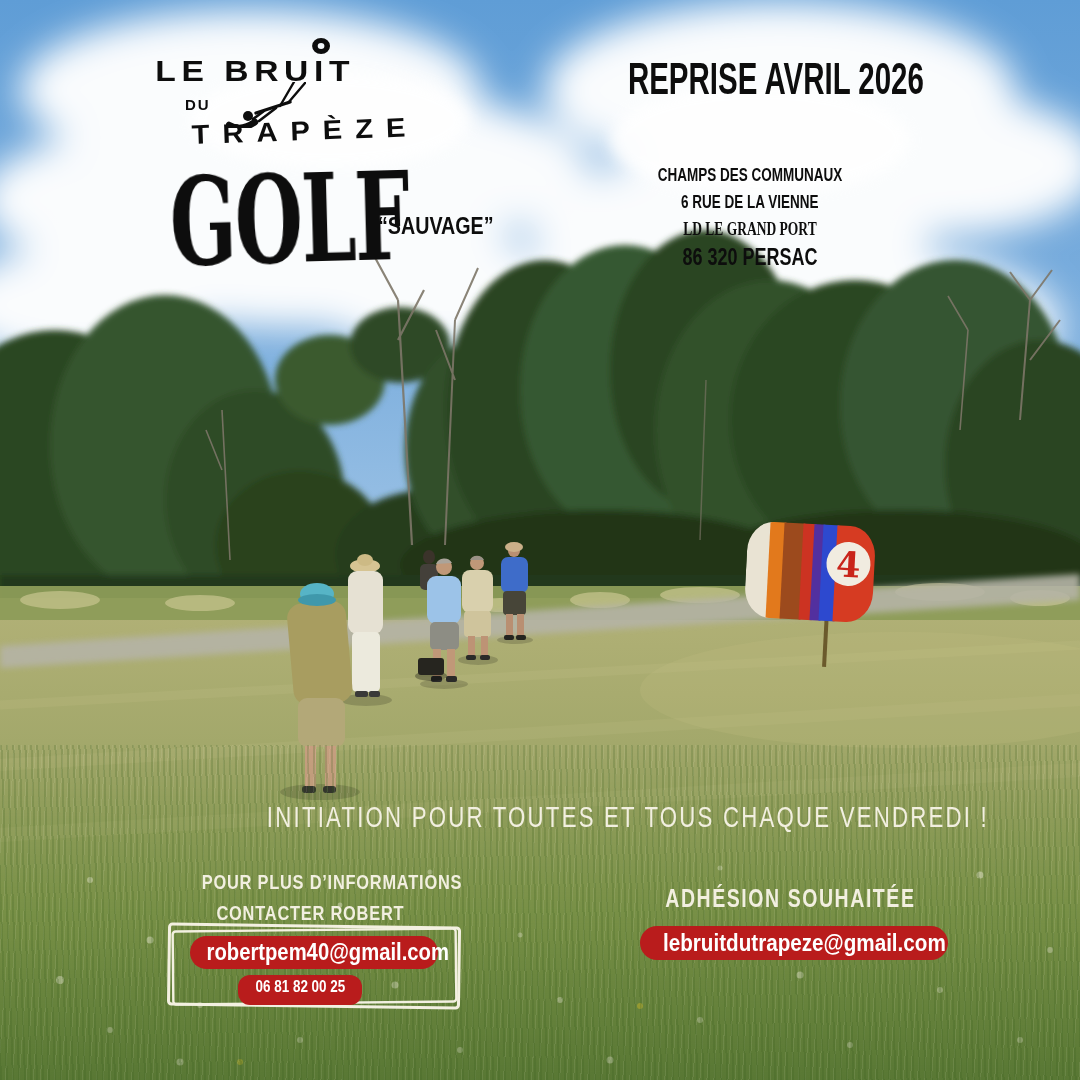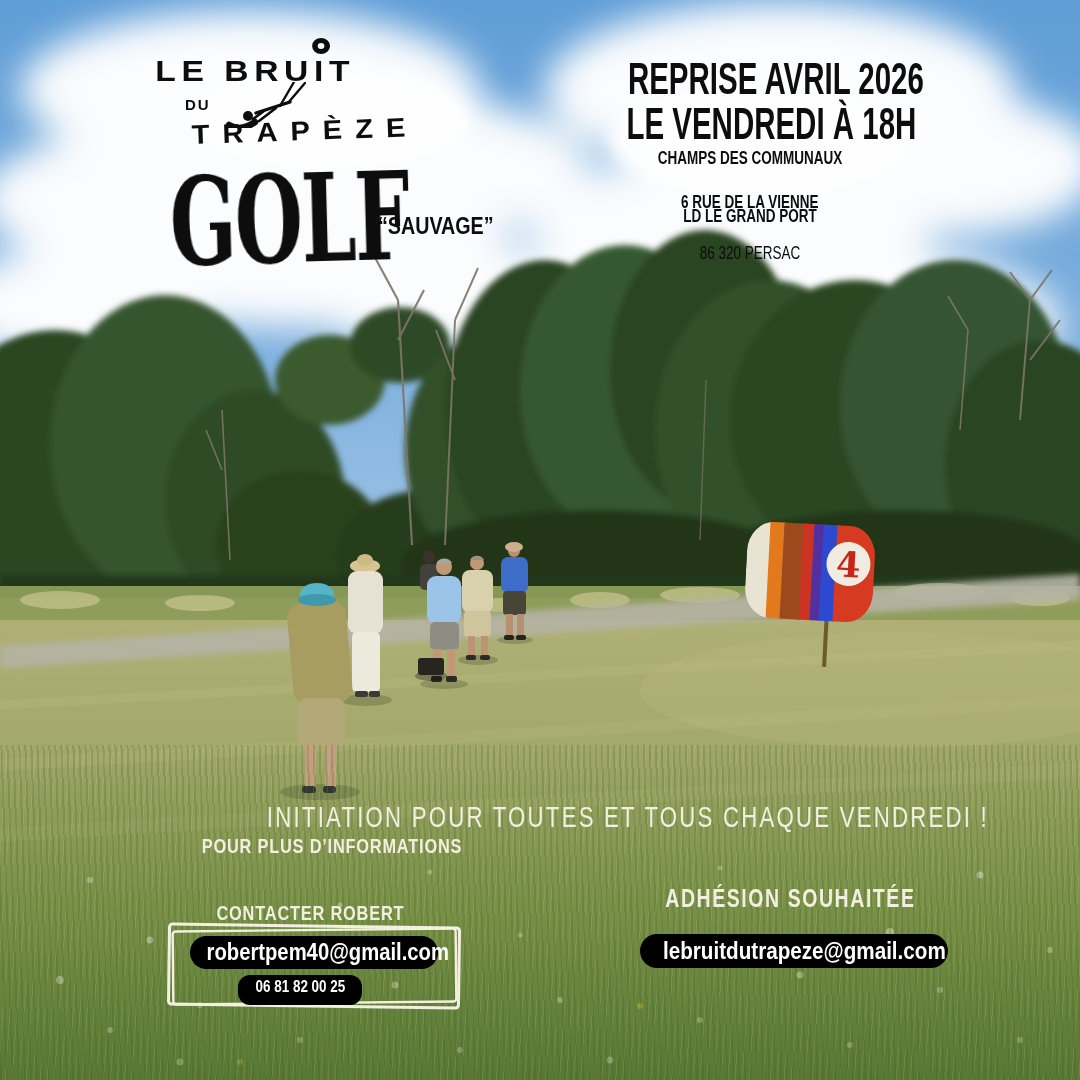--- a/index.html
+++ b/index.html
@@ -28,39 +28,39 @@
   .golf{left:168px;top:150px;font-family:"DejaVu Serif",serif;font-size:100px;font-weight:700;letter-spacing:-2px;
         transform:rotate(-1.5deg) scale(0.78,1.22);transform-origin:left top;}
   .sauvage{left:378px;top:212px;font-size:24px;font-weight:800;}
   .sauvage .cond{transform:scaleX(0.82);transform-origin:left top;}
   
   .hdr{left:555px;width:390px;text-align:center;font-weight:800;}
   .hdr-big{font-size:44px;}
   .hdr-big .cond{transform:scaleX(0.67);}
   .addr{font-size:18px;font-weight:700;}
   .addr .cond{transform:scaleX(0.75);}
-  .persac{font-size:18px;font-weight:400;}
+  .persac{font-size:24px;font-weight:700;}
   .persac .cond{transform:scaleX(0.75);}
   
   .cream{color:#f2efe0;}
   .banner{left:140px;top:800px;width:840px;text-align:left;font-size:30px;font-weight:400;letter-spacing:3px;}
   .banner .cond{transform:scaleX(0.74);}
-  .info1{left:165px;top:834px;width:300px;text-align:center;font-size:21px;font-weight:800;letter-spacing:1px;}
+  .info1{left:165px;top:870px;width:300px;text-align:center;font-size:21px;font-weight:800;letter-spacing:1px;}
   .info1 .cond{transform:scaleX(0.78);}
   .info2{left:160px;top:901px;width:300px;text-align:center;font-size:21px;font-weight:800;letter-spacing:1px;}
   .info2 .cond{transform:scaleX(0.78);}
   .adhesion{left:630px;top:884px;width:300px;text-align:center;font-size:25px;font-weight:800;letter-spacing:2px;}
   .adhesion .cond{transform:scaleX(0.78);}
-  .pill{position:absolute;background:#000000;color:#fff;text-align:center;font-weight:700;}
+  .pill{position:absolute;background:#b91c1c;color:#fff;text-align:center;font-weight:700;}
   .pill .cond{transform-origin:center center;}
   .pill-email-l{left:190px;top:936px;width:248px;height:33px;border-radius:17px;font-size:23px;line-height:33px;}
   .pill-email-l .cond{transform:scaleX(0.88);}
   .pill-phone{left:238px;top:975px;width:124px;height:30px;border-radius:12px;font-size:16px;line-height:23px;}
   .pill-phone .cond{transform:scaleX(0.84);}
-  .pill-email-r{left:640px;top:926px;width:308px;height:34px;border-radius:17px;font-size:24px;line-height:34px;margin-top:8px;}
+  .pill-email-r{left:640px;top:926px;width:308px;height:34px;border-radius:17px;font-size:24px;line-height:34px;}
   .pill-email-r .cond{transform:scaleX(0.86);}
   .frame-svg{position:absolute;left:164px;top:919px;}
 </style>
 </head>
 <body>
 
 <div class="poster">
 
   <svg class="scene" width="1080" height="1080" viewBox="0 0 1080 1080">
     <defs>
@@ -315,30 +315,27 @@
   </div>
 
   <div class="txt golf">GOLF</div>
   <div class="txt sauvage">
     <span class="cond">“SAUVAGE”</span>
   </div>
 
   <div class="txt hdr hdr-big" style="top:54px;text-align:center;">
     <span class="cond">REPRISE AVRIL 2026</span>
   </div>
-  <div class="txt hdr hdr-big" style="top:99px;">
-    <span class="cond">LE VENDREDI À 18H</span>
-  </div>
-  <div class="txt hdr addr" style="top:148px;">
+  <div class="txt hdr addr" style="top:165px;">
     <span class="cond">CHAMPS DES COMMUNAUX</span>
   </div>
   <div class="txt hdr addr" style="top:192px;">
     <span class="cond">6 RUE DE LA VIENNE</span>
   </div>
-  <div class="txt hdr addr" style="top:206px;">
+  <div class="txt hdr addr" style="top:219px;font-family:Liberation Serif, serif;">
     <span class="cond">LD LE GRAND PORT</span>
   </div>
   <div class="txt hdr persac" style="top:243px;">
     <span class="cond">86 320 PERSAC</span>
   </div>
 
   <div class="txt cream banner">
     <span class="cond">INITIATION POUR TOUTES ET TOUS CHAQUE VENDREDI !</span>
   </div>
 

